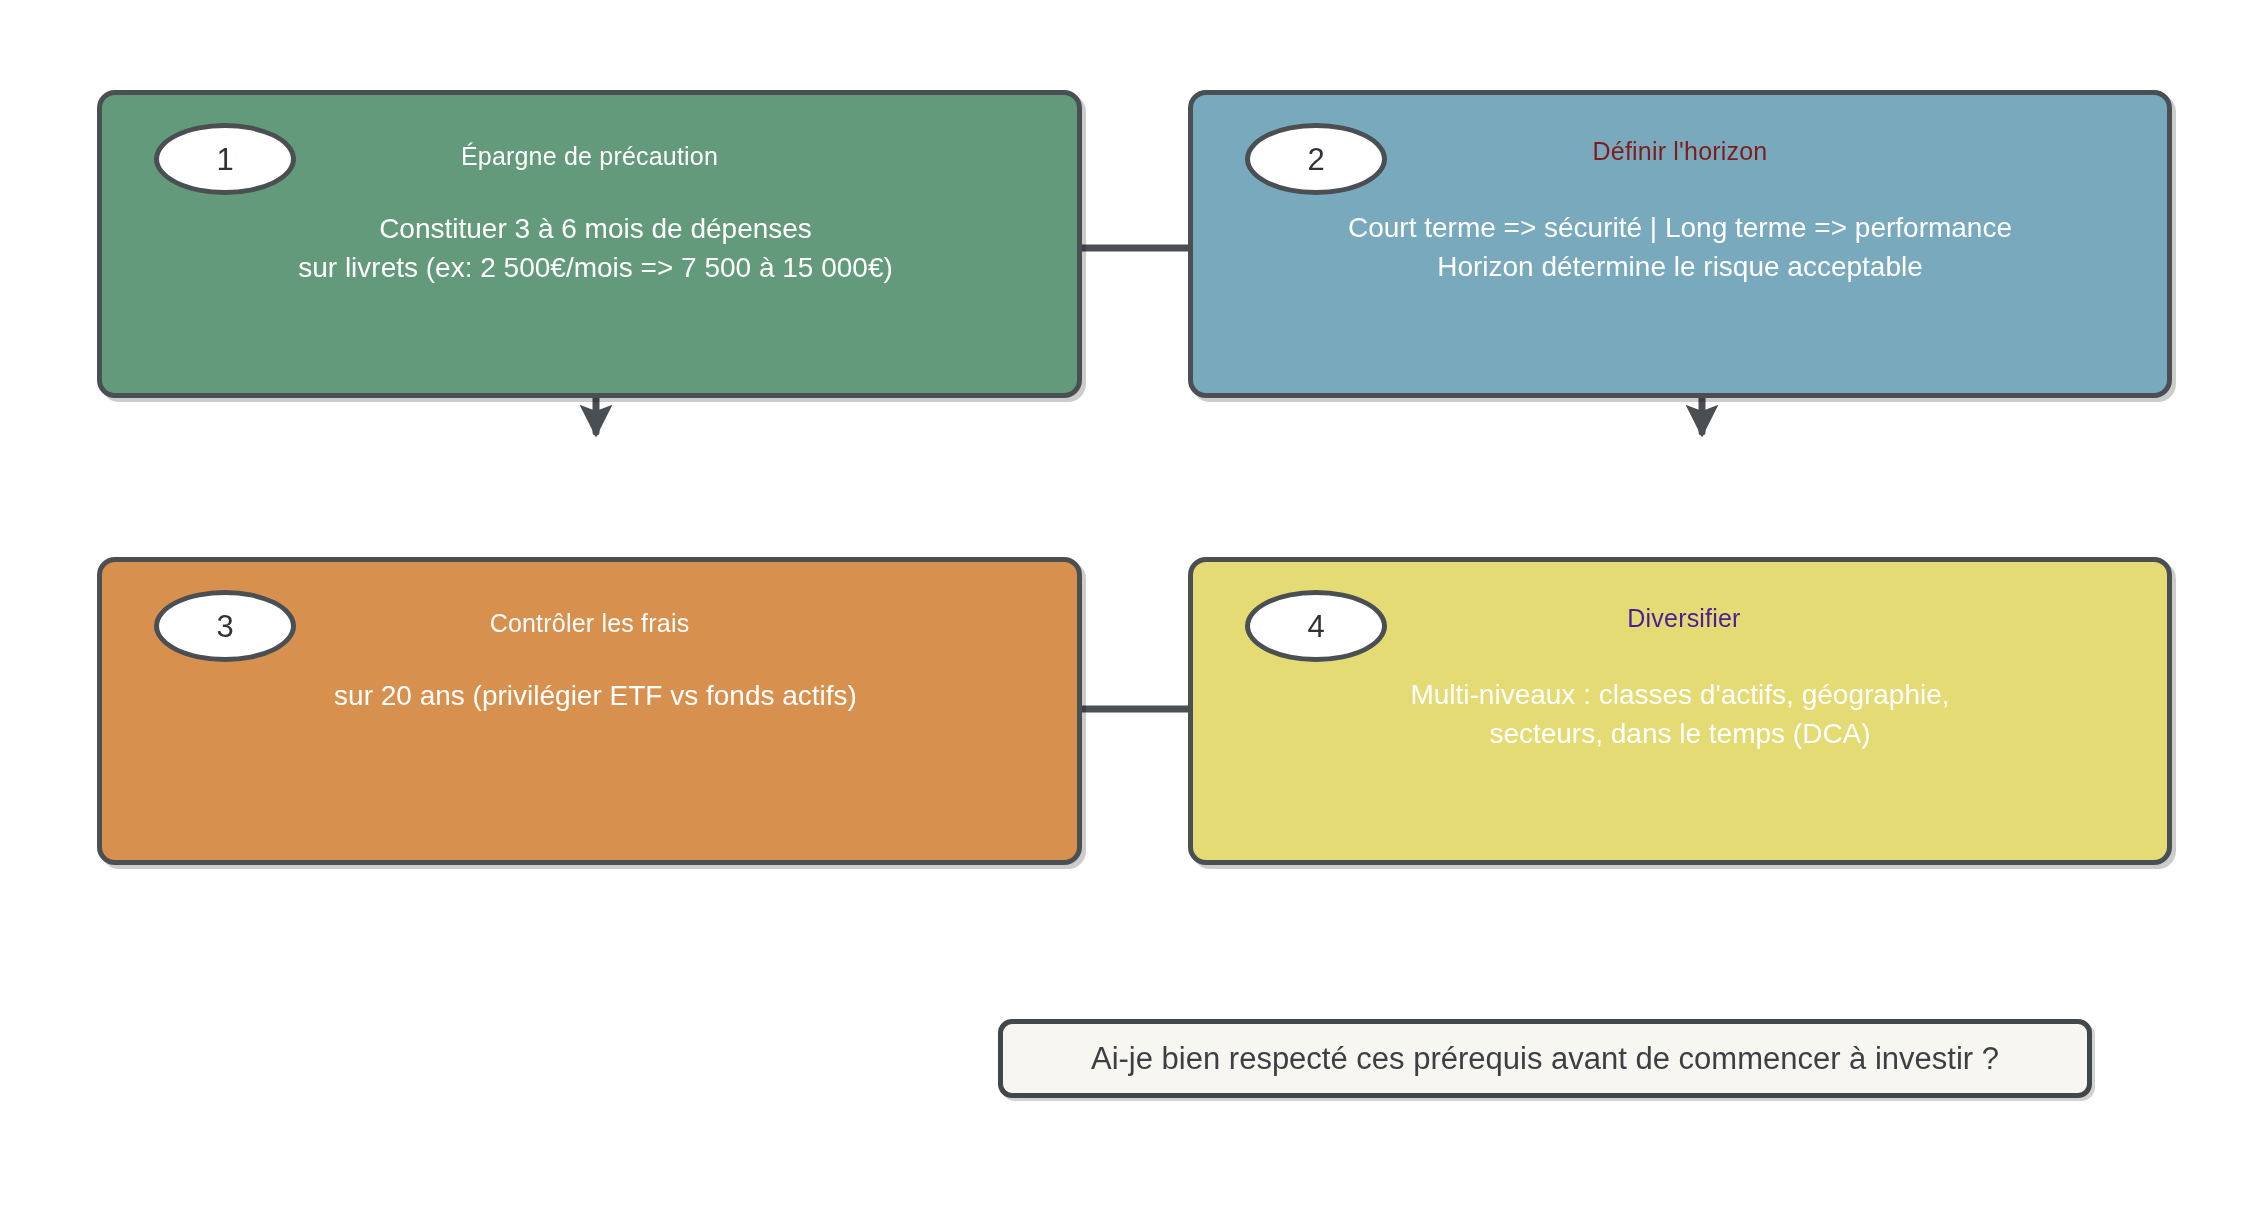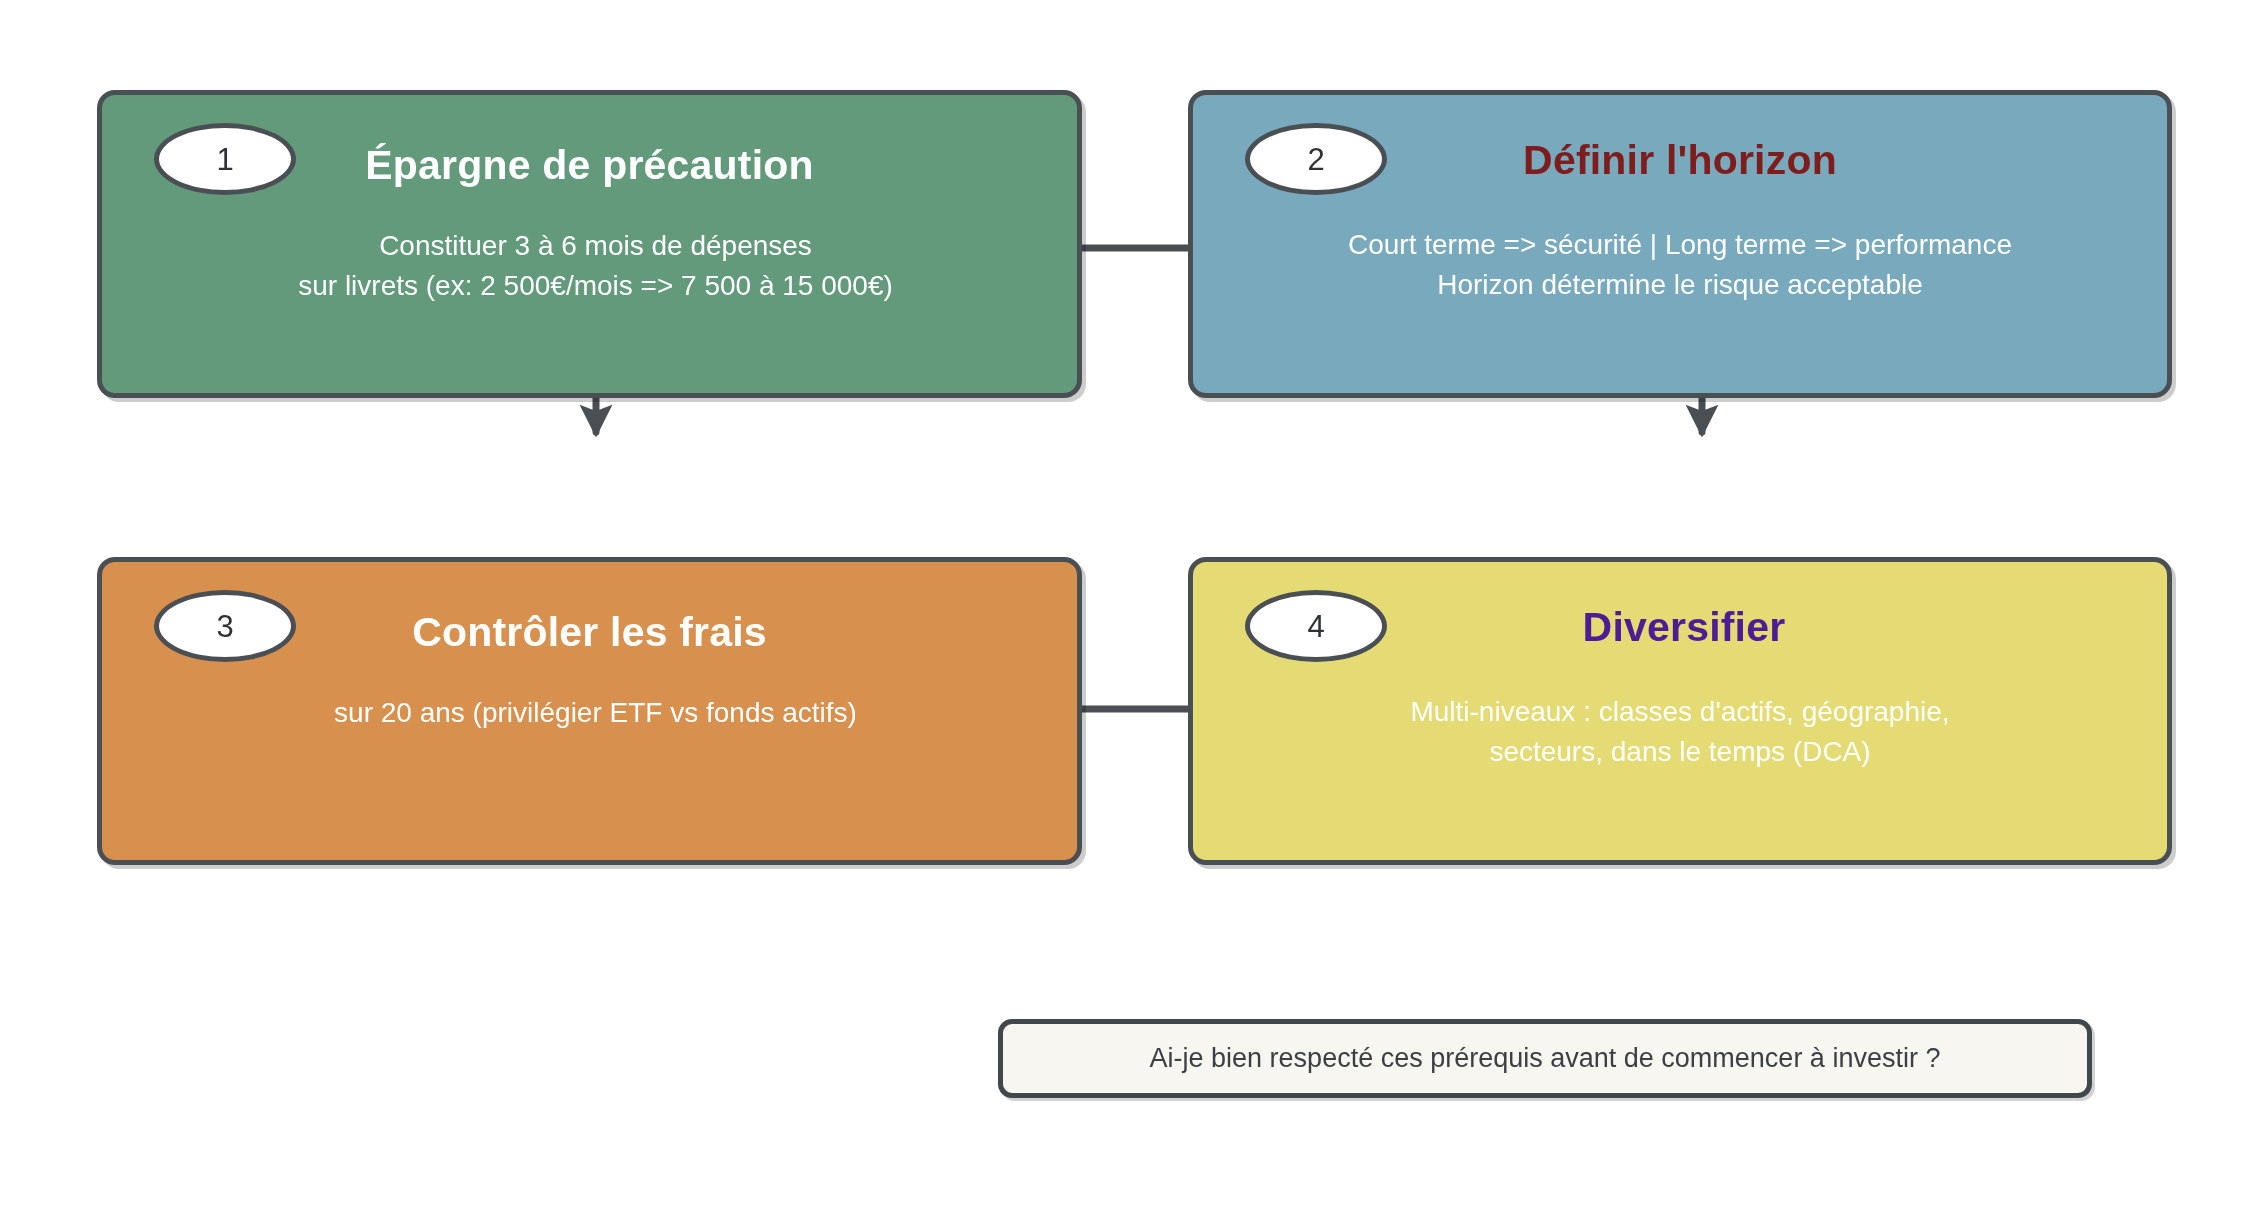--- a/index.html
+++ b/index.html
@@ -31,22 +31,22 @@
     border-radius: 18px;
     box-shadow: 4px 4px 0 rgba(0,0,0,0.20);
     display: flex;
     flex-direction: column;
     align-items: center;
     justify-content: flex-start;
   }
 
   .node-title {
     color: #ffffff;
-    font-size: 41px;
-    font-weight: 700;
+    font-size: 25px;
+    font-weight: 400;
     letter-spacing: 0.2px;
     text-align: center;
     width: 100%;
     line-height: 1.1;
   }
 
   .node-body {
     color: #ffffff;
     font-size: 28px;
     font-weight: 400;
@@ -106,21 +106,21 @@
     background: #f7f6f1;
     border: 5px solid #42474c;
     border-radius: 14px;
     box-shadow: 3px 3px 0 rgba(0,0,0,0.18);
     display: flex;
     align-items: center;
     justify-content: center;
   }
   #callout .callout-text {
     color: #3c4044;
-    font-size: 27px;
+    font-size: 31px;
     white-space: nowrap;
   }
 </style>
 </head>
 <body style="background: rgb(255, 255, 255);">
 
 <div id="canvas">
 
   <svg id="connectors" viewBox="0 0 2268 1228" xmlns="http://www.w3.org/2000/svg">
     <defs>

